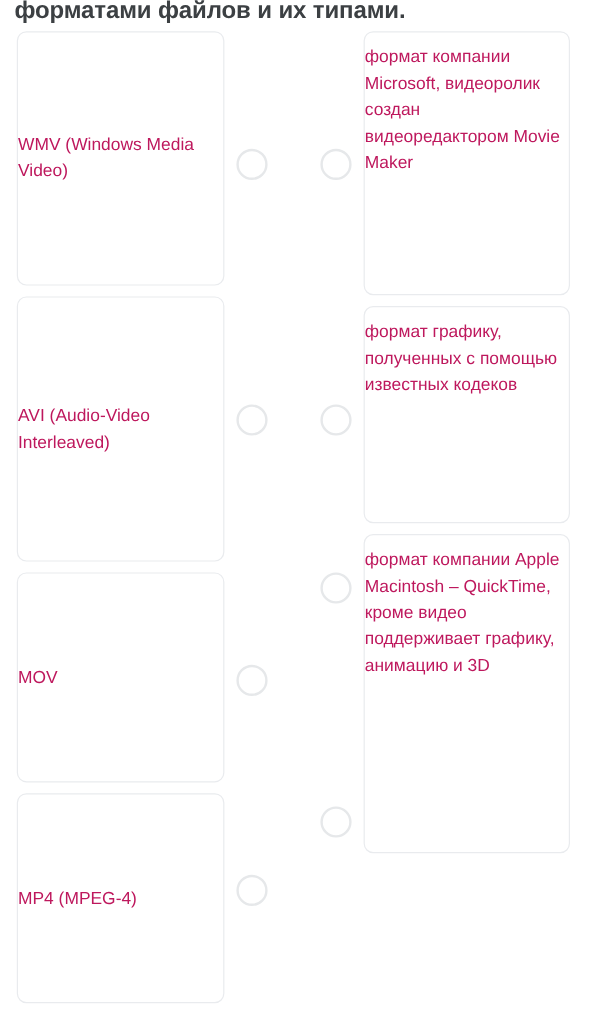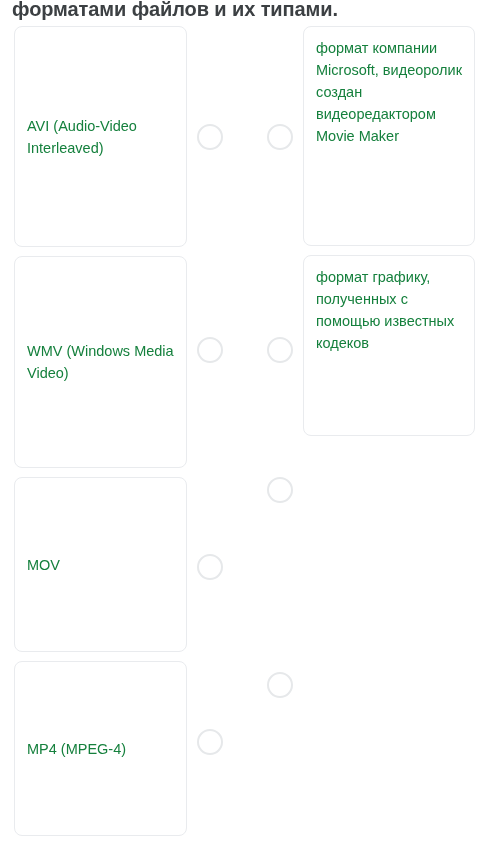--- a/index.html
+++ b/index.html
@@ -49,23 +49,23 @@
     width: 172px;
   }
 
   .card {
     box-sizing: border-box;
     background: #ffffff;
     border: 1px solid #e9ebee;
     border-radius: 8px;
     display: flex;
     align-items: center;
-    padding: 10px 12px;
+    padding: 10px 0;
     margin-bottom: 9px;
-    color: #15803d;
+    color: #be185d;
     font-size: 14.5px;
     line-height: 22px;
   }
   .card.left-card {
     width: 173px;
   }
   .card.right-card {
     width: 172px;
     align-items: flex-start;
   }
@@ -101,26 +101,26 @@
 </style>
 </head>
 <body>
 
 <div class="page">
 
   <div class="title">форматами файлов и их типами.</div>
 
   <div class="col-left">
 
+    <div class="card left-card lc1">
+      <span class="card-text">WMV (Windows Media Video)</span>
+    </div>
+
     <div class="card left-card lc0">
       <span class="card-text">AVI (Audio-Video Interleaved)</span>
-    </div>
-
-    <div class="card left-card lc1">
-      <span class="card-text">WMV (Windows Media Video)</span>
     </div>
 
     <div class="card left-card lc2">
       <span class="card-text">MOV</span>
     </div>
 
     <div class="card left-card lc3">
       <span class="card-text">MP4 (MPEG-4)</span>
     </div>
 
@@ -130,20 +130,23 @@
 
     <div class="card right-card rc0">
       <span class="card-text">формат компании Microsoft, видеоролик создан видеоредактором Movie Maker</span>
     </div>
 
     <div class="card right-card rc1">
       <span class="card-text">формат графику, полученных с помощью известных кодеков</span>
     </div>
 
 
+    <div class="card right-card rc3">
+      <span class="card-text">формат компании Apple Macintosh – QuickTime, кроме видео поддерживает графику, анимацию и 3D</span>
+    </div>
 
   </div>
 
   <div class="radio" style="left:197px; top:124px;"></div>
   <div class="radio" style="left:197px; top:337px;"></div>
   <div class="radio" style="left:197px; top:554px;"></div>
   <div class="radio" style="left:197px; top:729px;"></div>
 
   <div class="radio" style="left:267px; top:124px;"></div>
   <div class="radio" style="left:267px; top:337px;"></div>

